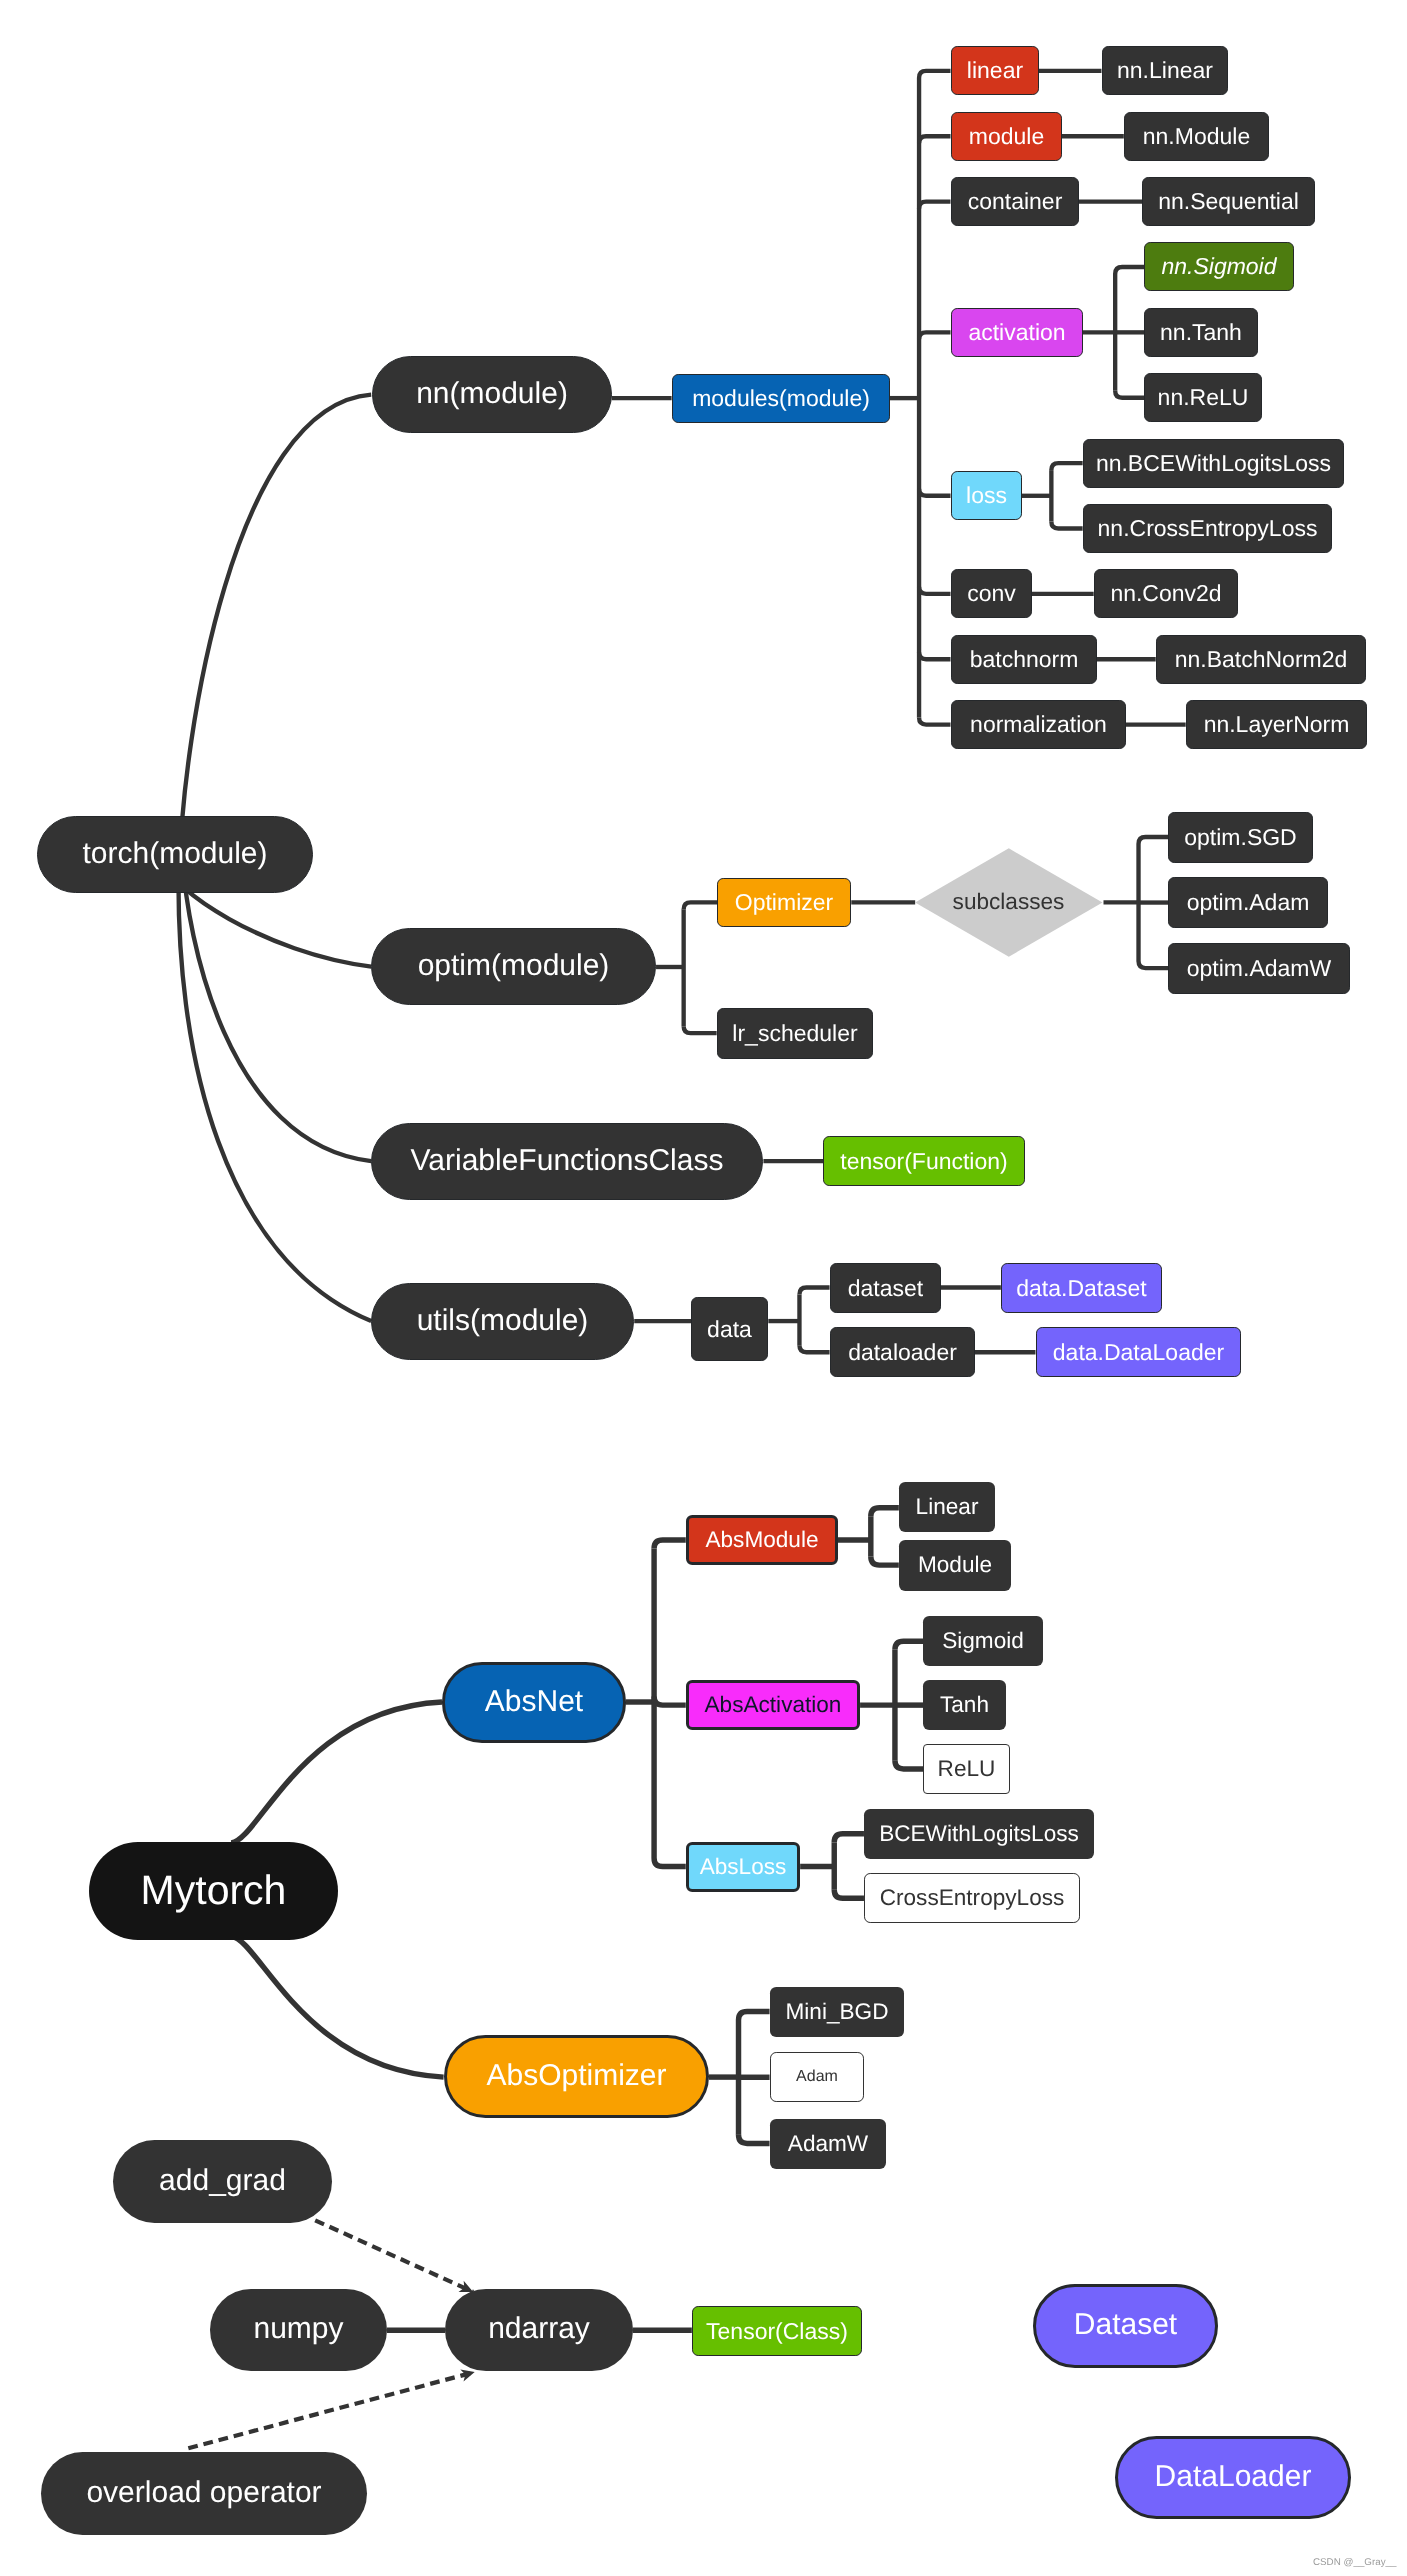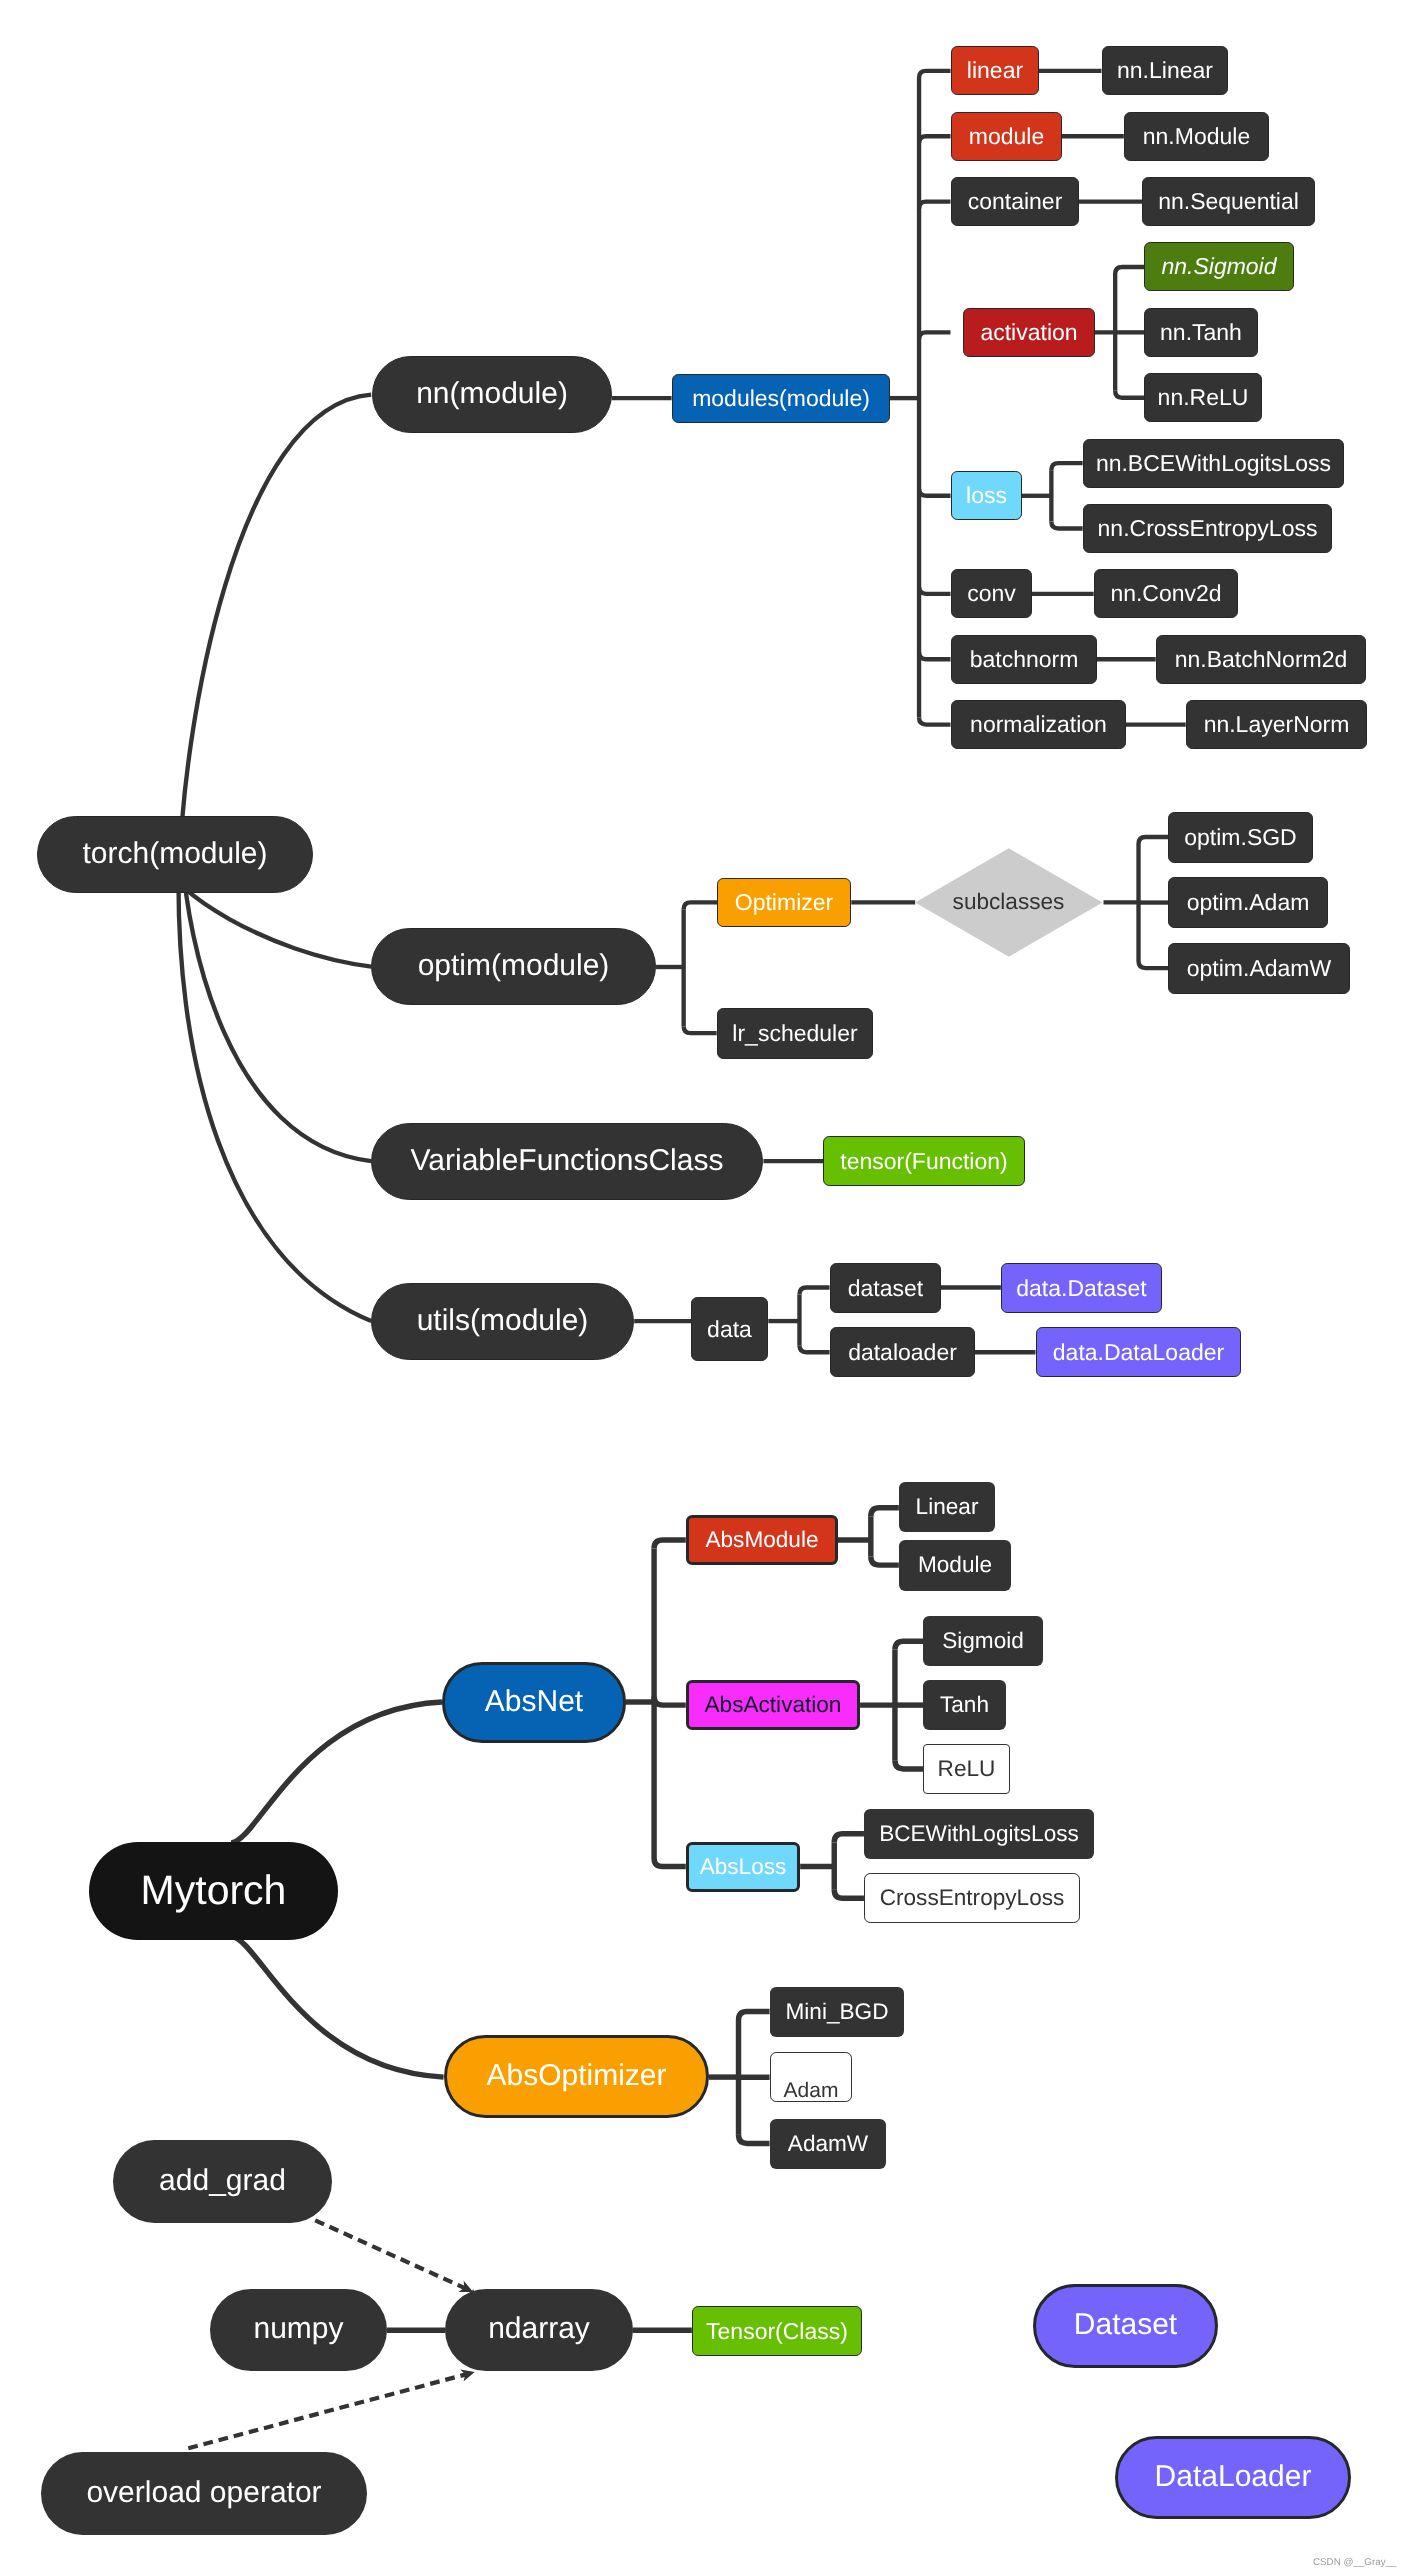--- a/index.html
+++ b/index.html
@@ -124,21 +124,21 @@
     </div>
 <div class="node" style="left:1124px;top:112px;width:145px;height:49px;border-radius:6.2px;background:#333333;border:1.6px solid #25282b;color:#ffffff;font-size:23px;">
       <span>nn.Module</span>
     </div>
 <div class="node" style="left:951px;top:177px;width:128px;height:49px;border-radius:6.2px;background:#333333;border:1.6px solid #25282b;color:#ffffff;font-size:23px;">
       <span>container</span>
     </div>
 <div class="node" style="left:1142px;top:177px;width:173px;height:49px;border-radius:6.2px;background:#333333;border:1.6px solid #25282b;color:#ffffff;font-size:23px;">
       <span>nn.Sequential</span>
     </div>
-<div class="node" style="left:951px;top:308px;width:132px;height:49px;border-radius:6.2px;background:#b91c1c;border:1.6px solid #25282b;color:#ffffff;font-size:23px;margin-left:12px;">
+<div class="node" style="left:951px;top:308px;width:132px;height:49px;border-radius:6.2px;background:#d946ef;border:1.6px solid #25282b;color:#ffffff;font-size:23px;">
       <span>activation</span>
     </div>
 <div class="node" style="left:1144px;top:242px;width:150px;height:49px;border-radius:6.2px;background:#4d7c0f;border:1.6px solid #25282b;color:#ffffff;font-size:23px;font-style:italic;">
       <span>nn.Sigmoid</span>
     </div>
 <div class="node" style="left:1144px;top:308px;width:114px;height:49px;border-radius:6.2px;background:#333333;border:1.6px solid #25282b;color:#ffffff;font-size:23px;">
       <span>nn.Tanh</span>
     </div>
 <div class="node" style="left:1144px;top:373px;width:118px;height:49px;border-radius:6.2px;background:#333333;border:1.6px solid #25282b;color:#ffffff;font-size:23px;">
       <span>nn.ReLU</span>
@@ -250,21 +250,21 @@
     </div>
 <div class="node" style="left:864px;top:1873px;width:216px;height:50px;border-radius:6.2px;background:#ffffff;border:1.9px solid #333333;color:#333333;font-size:22.6px;">
       <span>CrossEntropyLoss</span>
     </div>
 <div class="node" style="left:444px;top:2035px;width:265px;height:83px;border-radius:42px;background:#f9a000;border:3.9px solid #25282b;color:#ffffff;font-size:30px;">
       <span>AbsOptimizer</span>
     </div>
 <div class="node" style="left:770px;top:1987px;width:134px;height:50px;border-radius:6.2px;background:#333333;color:#ffffff;font-size:22.6px;">
       <span>Mini_BGD</span>
     </div>
-<div class="node" style="left:770px;top:2052px;width:82px;height:50px;border-radius:6.2px;background:#ffffff;border:1.9px solid #333333;color:#333333;font-size:21px;align-items:flex-end;">
+<div class="node" style="left:770px;top:2052px;width:94px;height:50px;border-radius:6.2px;background:#ffffff;border:1.9px solid #333333;color:#333333;font-size:16px;">
       <span>Adam</span>
     </div>
 <div class="node" style="left:770px;top:2119px;width:116px;height:50px;border-radius:6.2px;background:#333333;color:#ffffff;font-size:22.6px;">
       <span>AdamW</span>
     </div>
 <div class="node" style="left:113px;top:2140px;width:219px;height:83px;border-radius:42px;background:#333333;color:#ffffff;font-size:30px;">
       <span>add_grad</span>
     </div>
 <div class="node" style="left:210px;top:2289px;width:177px;height:82px;border-radius:41px;background:#333333;color:#ffffff;font-size:30px;">
       <span>numpy</span>

